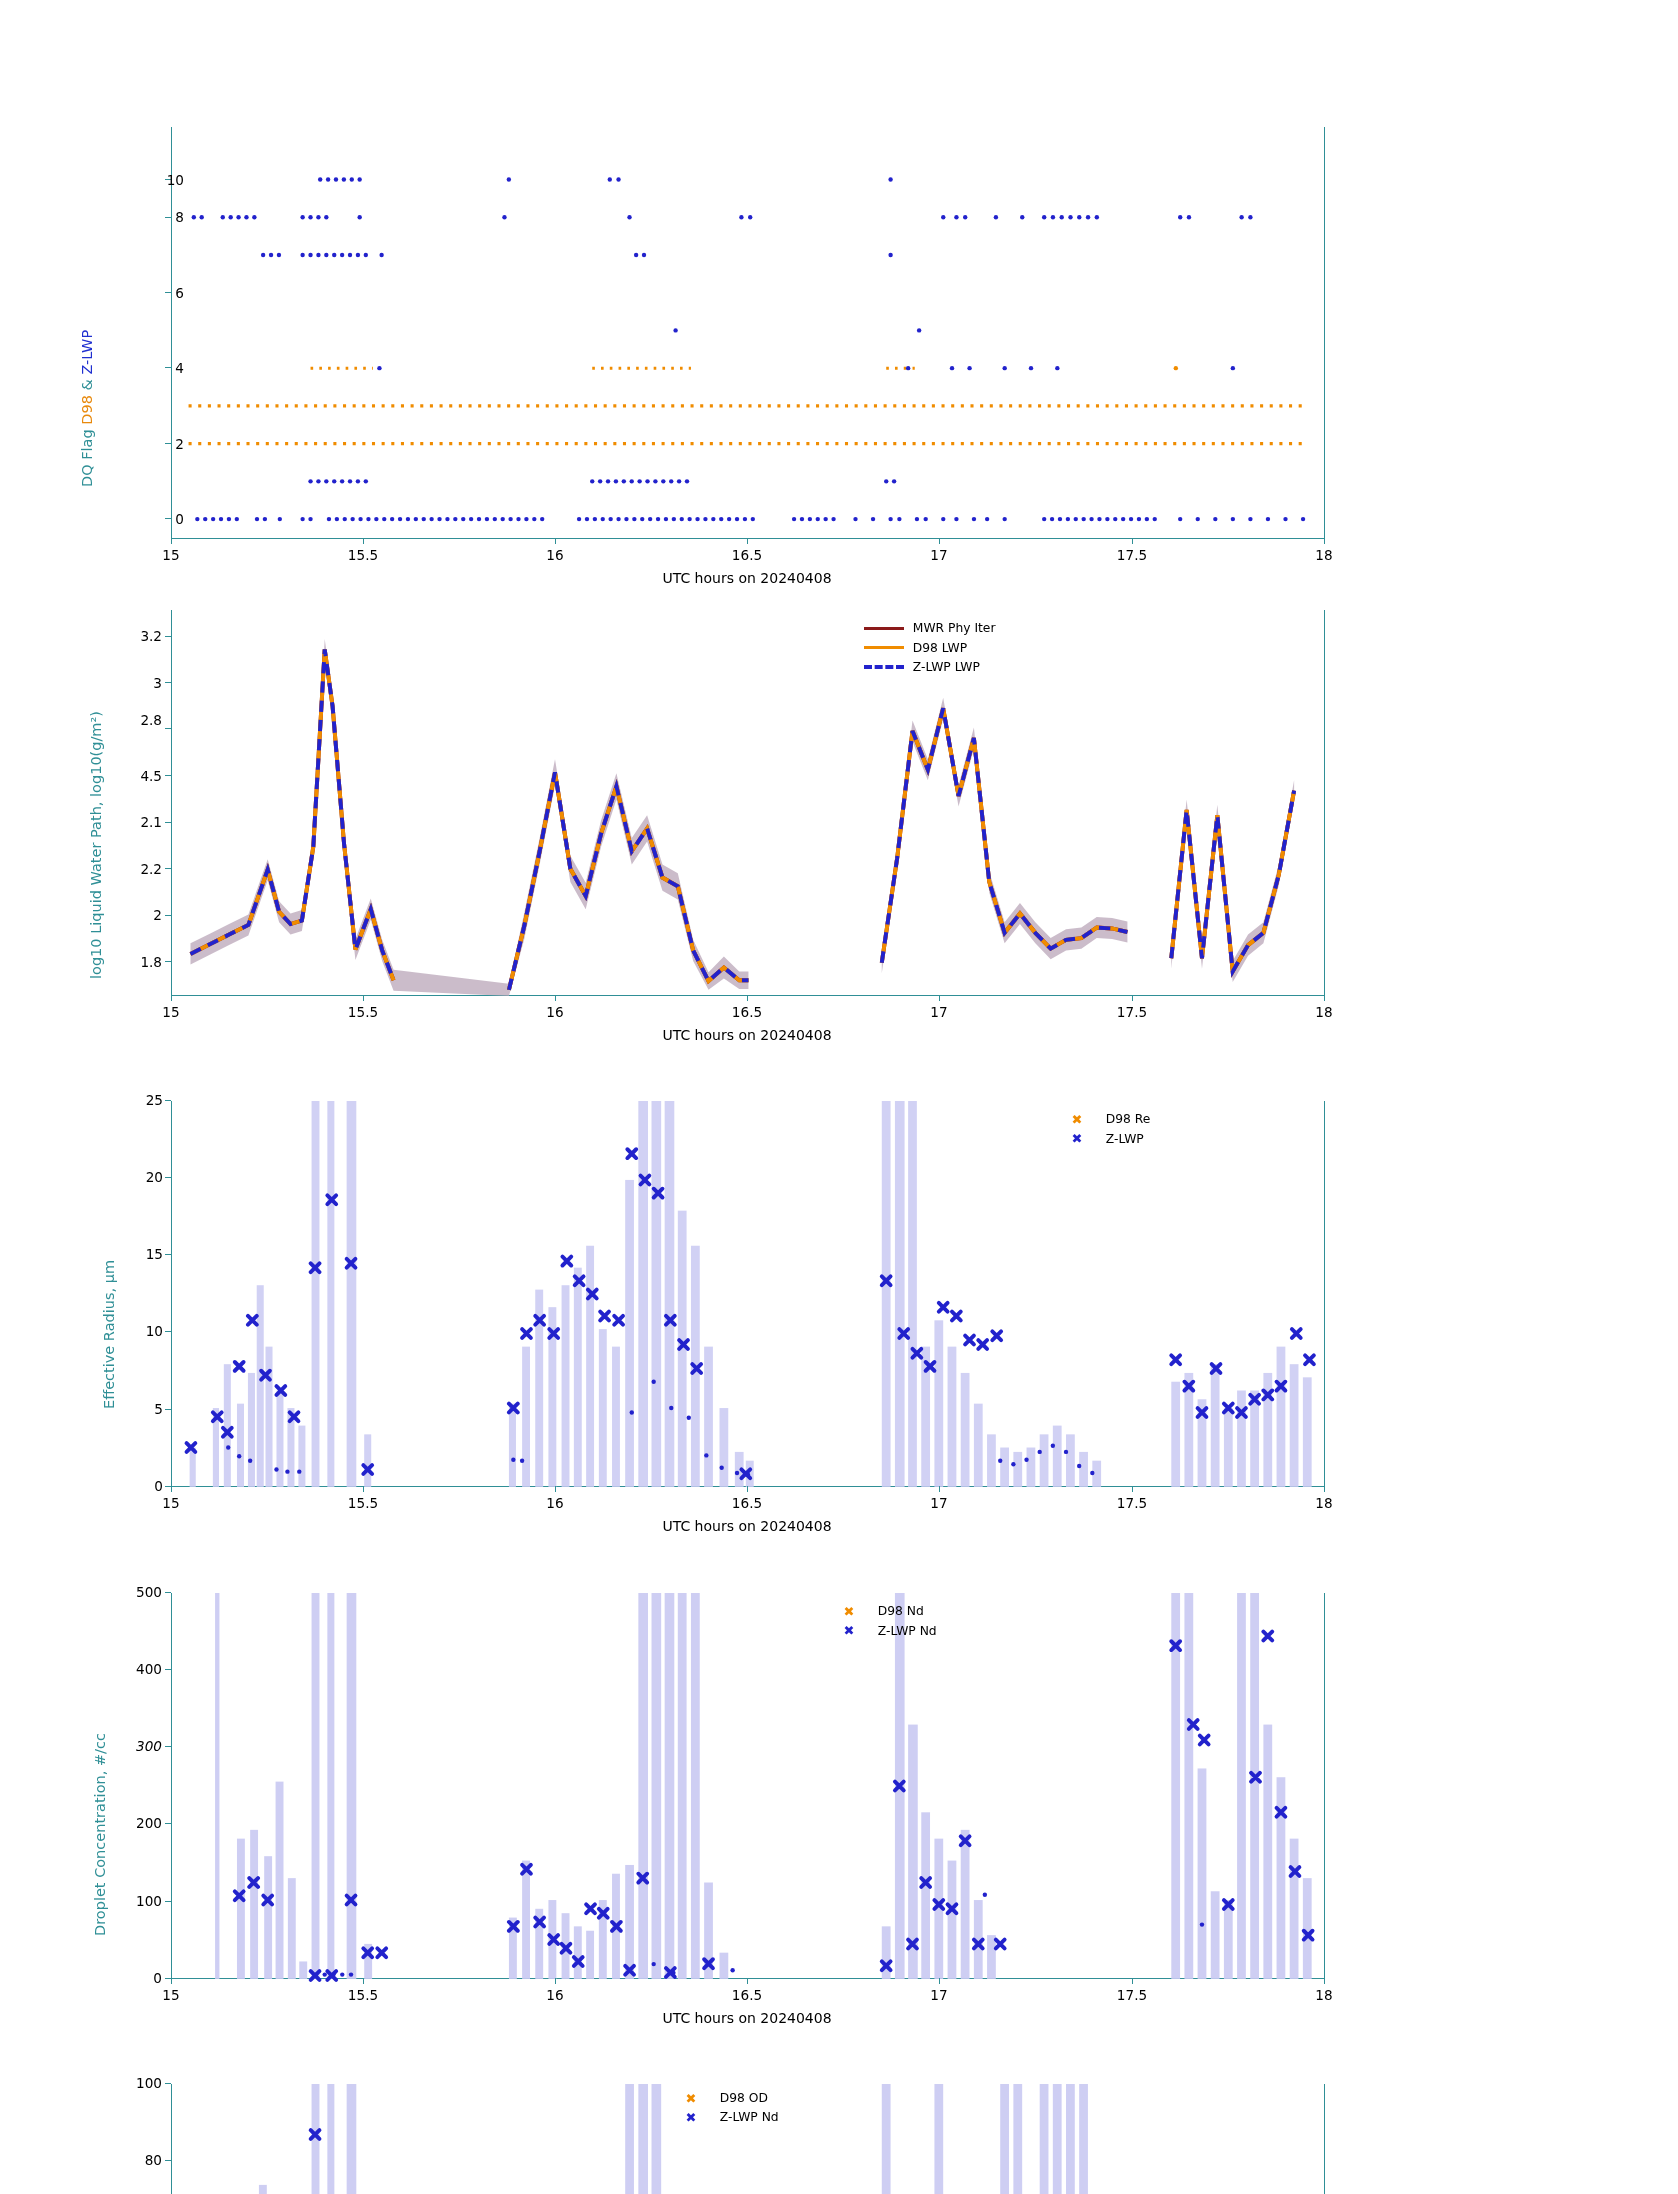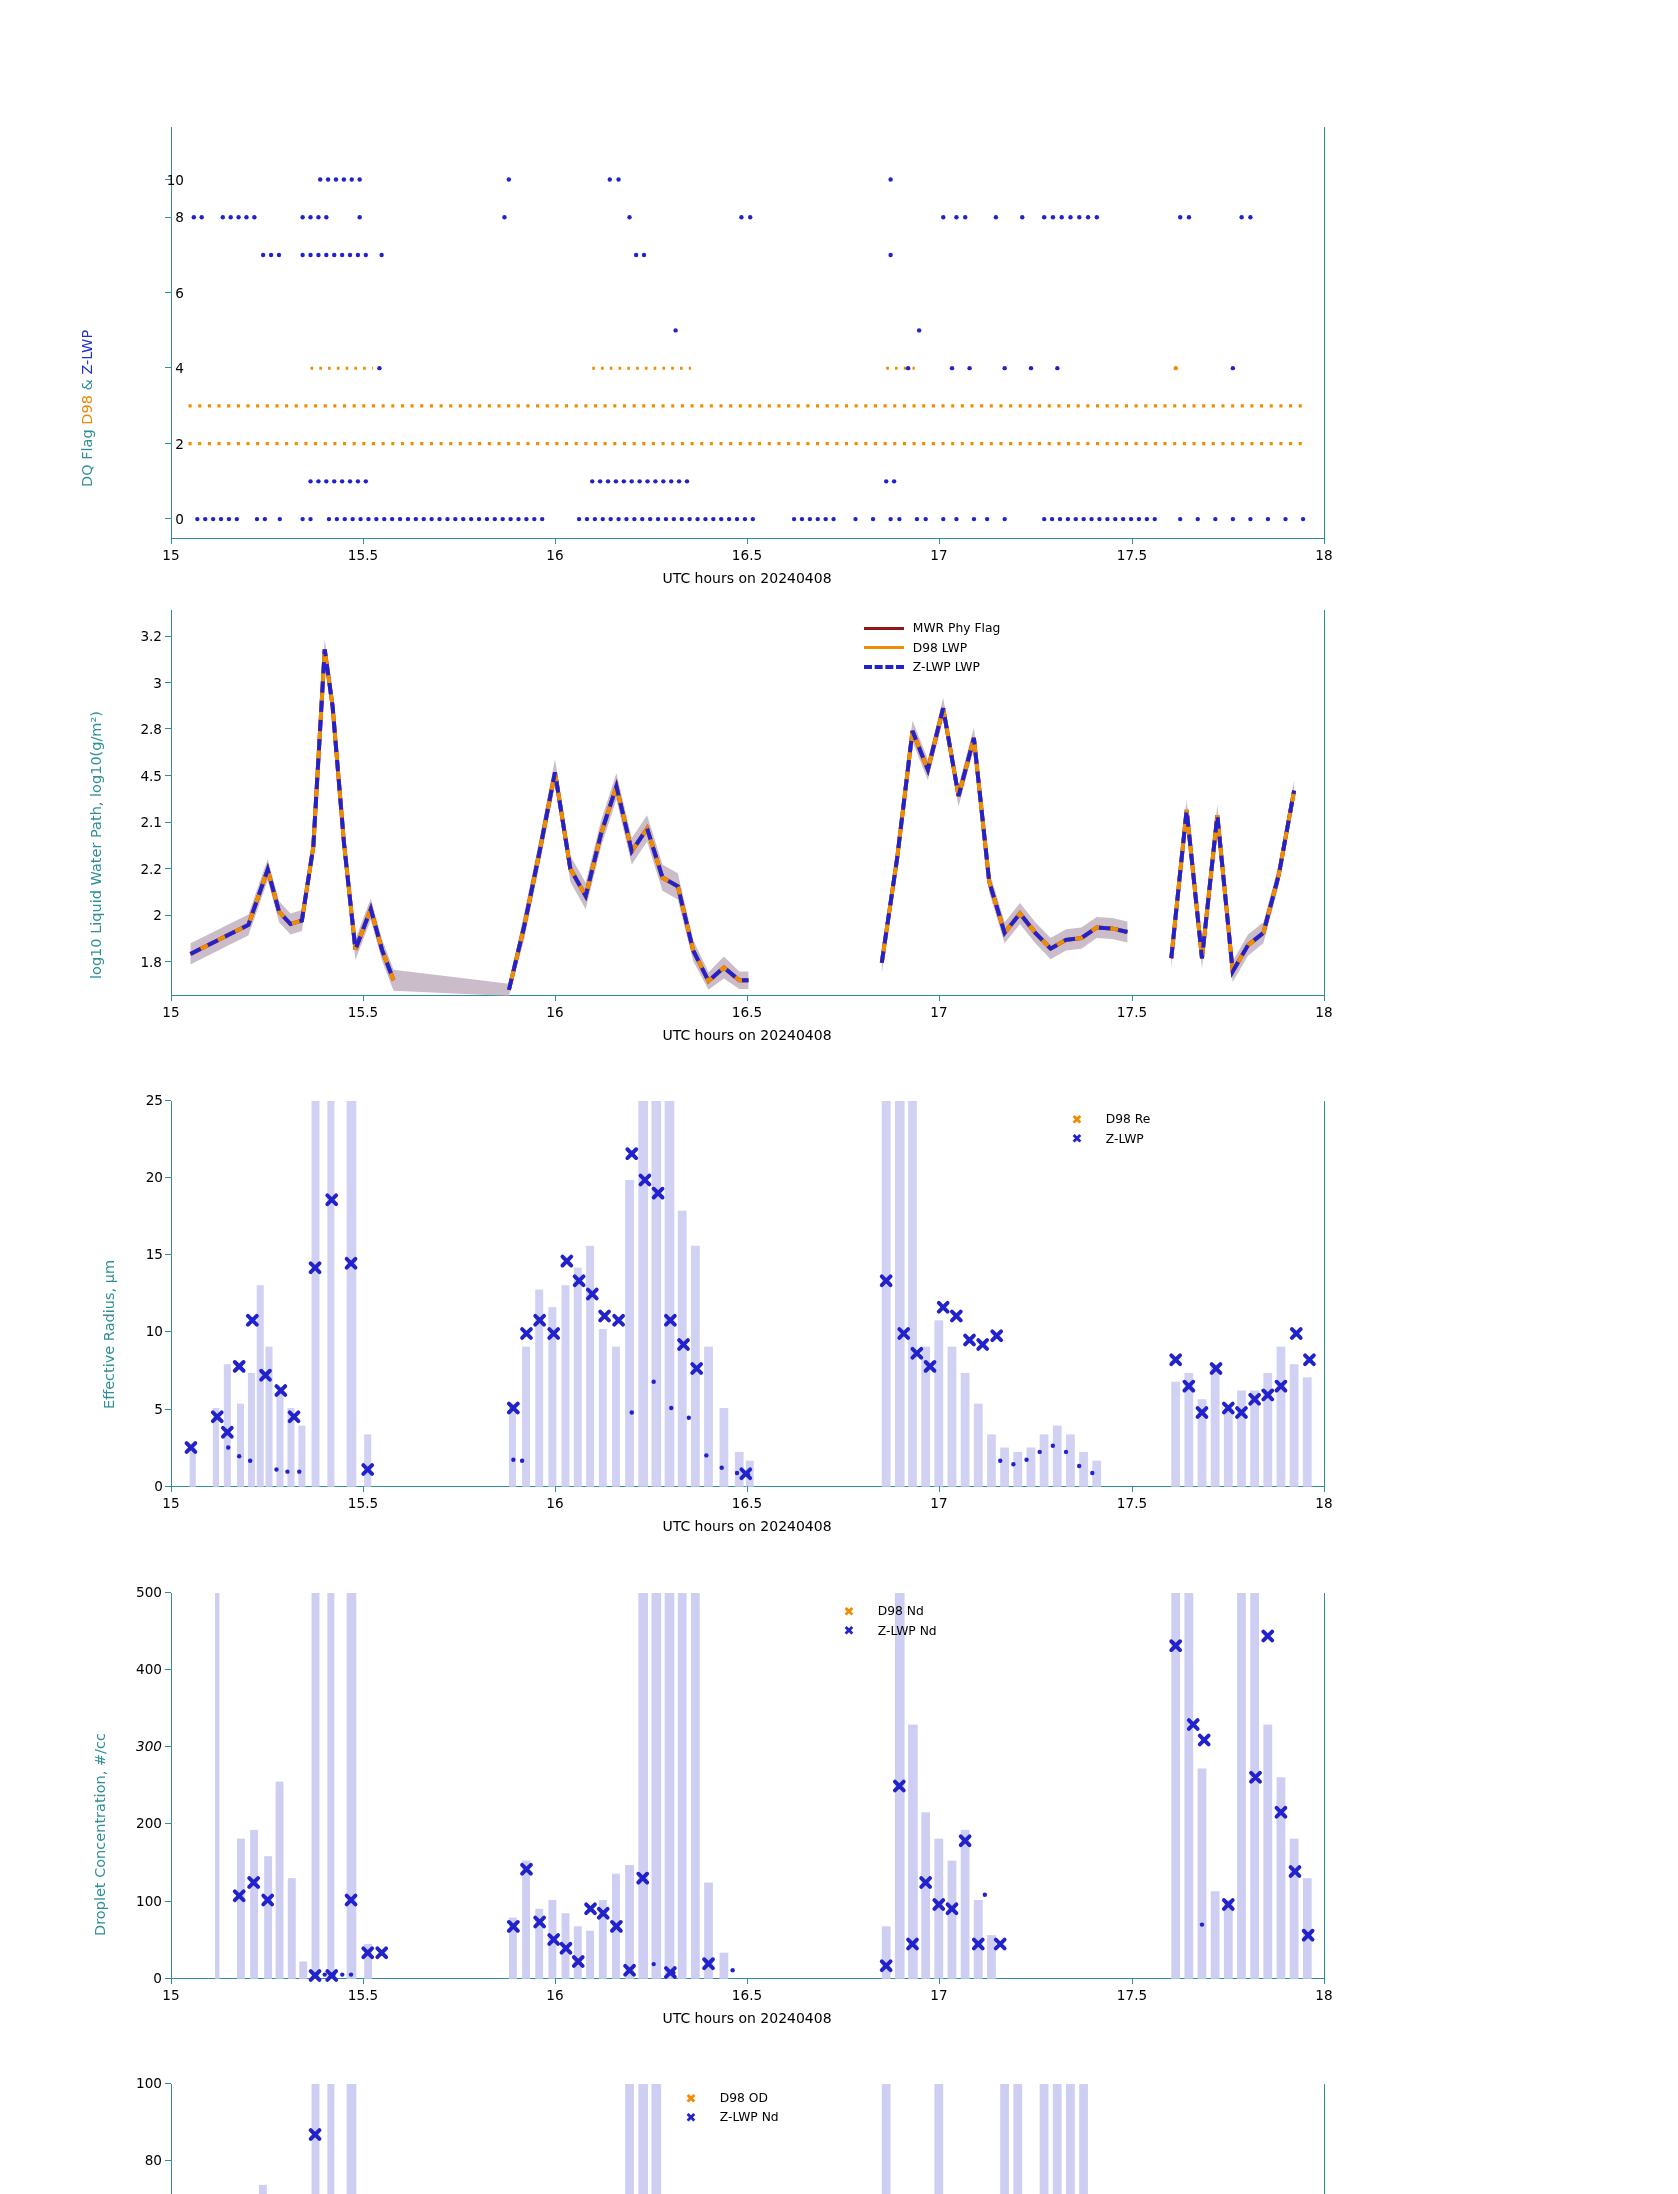--- a/index.html
+++ b/index.html
@@ -375,21 +375,21 @@
       <div class="tick y" style="left:-5.7px;top:165px;"></div>
       <div class="tick y" style="left:-5.7px;top:118px;"></div>
       <div class="tick y" style="left:-5.7px;top:72px;"></div>
       <div class="tick y" style="left:-5.7px;top:25.5px;"></div>
 
       <div class="ticklabel y" style="left:-48px;top:352px;width:39px;">1.8</div>
       <div class="ticklabel y" style="left:-48px;top:305px;width:39px;">2</div>
       <div class="ticklabel y" style="left:-48px;top:259px;width:39px;">2.2</div>
       <div class="ticklabel y" style="left:-48px;top:212px;width:39px;">2.1</div>
       <div class="ticklabel y" style="left:-48px;top:166px;width:39px;">4.5</div>
-      <div class="ticklabel y" style="left:-48px;top:119px;width:39px;">2.8</div>
+      <div class="ticklabel y" style="left:-48px;top:110px;width:39px;">2.8</div>
       <div class="ticklabel y" style="left:-48px;top:73px;width:39px;">3</div>
       <div class="ticklabel y" style="left:-48px;top:26px;width:39px;">3.2</div>
 
       <div class="tick x" style="left:0;top:385px;"></div>
       <div class="tick x" style="left:192px;top:385px;"></div>
       <div class="tick x" style="left:384px;top:385px;"></div>
       <div class="tick x" style="left:576px;top:385px;"></div>
       <div class="tick x" style="left:768px;top:385px;"></div>
       <div class="tick x" style="left:961px;top:385px;"></div>
       <div class="tick x" style="left:1153px;top:385px;"></div>
@@ -400,21 +400,21 @@
       <div class="ticklabel x" style="left:576px;top:394px;">16.5</div>
       <div class="ticklabel x" style="left:768px;top:394px;">17</div>
       <div class="ticklabel x" style="left:961px;top:394px;">17.5</div>
       <div class="ticklabel x" style="left:1153px;top:394px;">18</div>
 
       <div class="axtitle" style="left:576px;top:417px;">UTC hours on 20240408</div>
 
       <div class="legend" style="left:693px;top:8.8px;">
         <div class="row">
           <span class="swatch" style="border-top-color:#8b1a1a;"></span>
-          <span class="lbl">MWR Phy Flag</span>
+          <span class="lbl">MWR Phy Iter</span>
         </div>
         <div class="row">
           <span class="swatch" style="border-top-color:#f08c00;"></span>
           <span class="lbl">D98 LWP</span>
         </div>
         <div class="row">
           <span class="swatch dashed" style="border-top-color:#2222cc;"></span>
           <span class="lbl">Z-LWP LWP</span>
         </div>
       </div>

